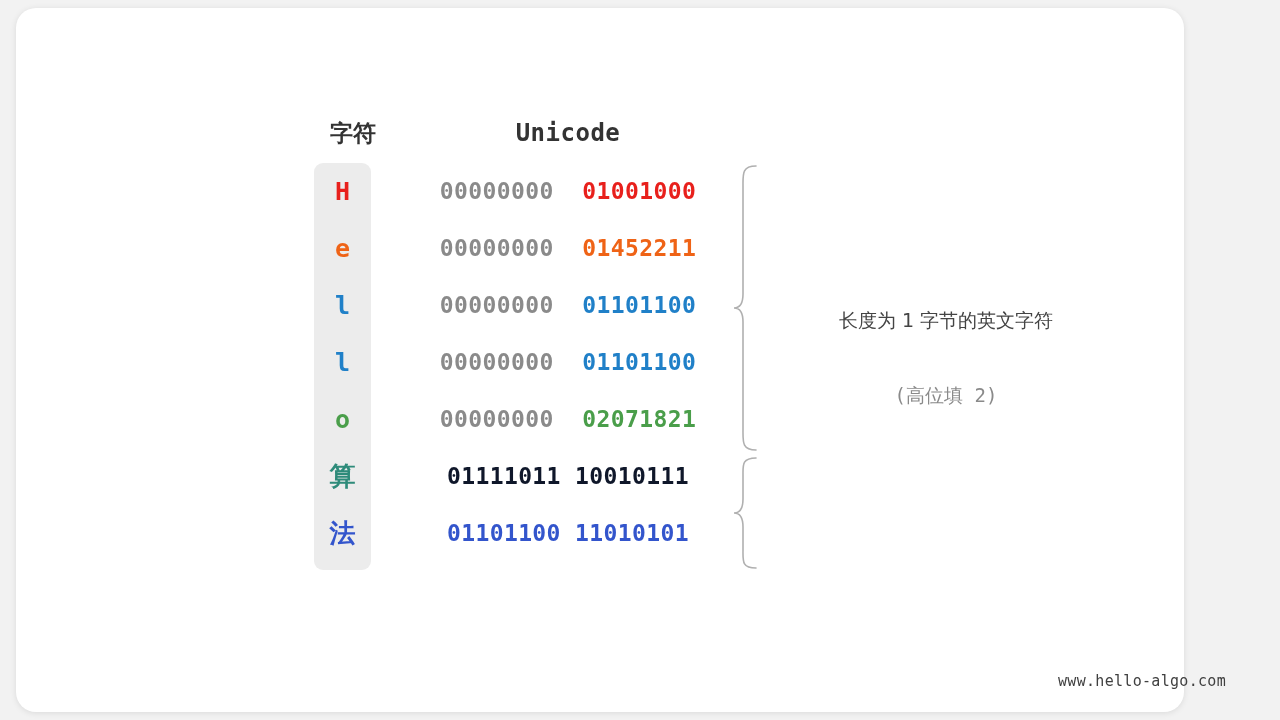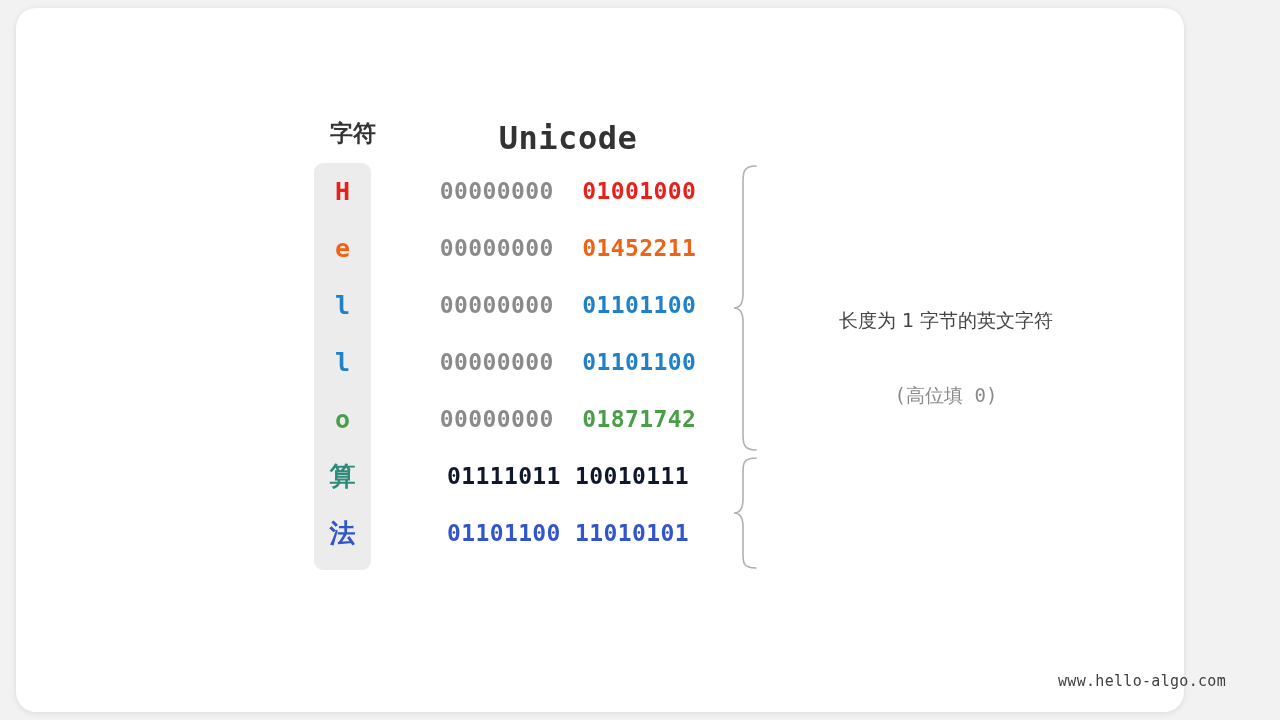--- a/index.html
+++ b/index.html
@@ -45,21 +45,21 @@
     width: 80px;
     text-align: center;
     font-size: 23px;
     font-family: "DejaVu Sans", "Liberation Sans", sans-serif;
   }
   .hdr-unicode {
     left: 417px;
     top: 111px;
     width: 270px;
     text-align: center;
-    font-size: 32px;
+    font-size: 24px;
     font-family: "DejaVu Sans Mono", "Liberation Mono", monospace;
     letter-spacing: 0.5px;
   }
 
   
   .char-col {
     position: absolute;
     left: 298px;
     top: 155px;
     width: 57px;
@@ -181,21 +181,21 @@
         <div class="row" style="top: 269px;">
           <div class="glyph" style="color: rgb(32, 128, 200);">l</div>
           <div class="bits" style="color: rgb(32, 128, 200);"><span class="hi">00000000</span>  <span>01101100</span></div>
         </div>
         <div class="row" style="top: 326px;">
           <div class="glyph" style="color: rgb(32, 128, 200);">l</div>
           <div class="bits" style="color: rgb(32, 128, 200);"><span class="hi">00000000</span>  <span>01101100</span></div>
         </div>
         <div class="row" style="top: 383px;">
           <div class="glyph" style="color: rgb(74, 158, 74);">o</div>
-          <div class="bits" style="color: rgb(74, 158, 74);"><span class="hi">00000000</span>  <span>01871742</span></div>
+          <div class="bits" style="color: rgb(74, 158, 74);"><span class="hi">00000000</span>  <span>02071821</span></div>
         </div>
         <div class="row" style="top: 440px;">
           <div class="glyph cjk" style="color: rgb(46, 139, 122);">算</div>
           <div class="bits" style="color: #0f172a;"><span>01111011 10010111</span></div>
         </div>
         <div class="row" style="top: 497px;">
           <div class="glyph cjk" style="color: rgb(51, 85, 204);">法</div>
           <div class="bits" style="color: rgb(51, 85, 204);"><span>01101100 11010101</span></div>
         </div>
       </div>
@@ -203,20 +203,20 @@
     <svg class="brace" style="left:716px; top:156px;" width="30" height="288" viewBox="0 0 30 288">
       <path d="M 24 2 C 10 2 11 10 11 22 L 11 130 C 11 140 8 144 2 144 C 8 144 11 148 11 158 L 11 266 C 11 278 10 286 24 286" fill="none" stroke="#b0b0b0" stroke-width="1.6" stroke-linecap="round"></path>
     </svg>
 
     <svg class="brace" style="left:716px; top:448px;" width="30" height="114" viewBox="0 0 30 114">
       <path d="M 24 2 C 10 2 11 9 11 19 L 11 43 C 11 52 8 57 2 57 C 8 57 11 62 11 71 L 11 95 C 11 105 10 112 24 112" fill="none" stroke="#b0b0b0" stroke-width="1.6" stroke-linecap="round"></path>
     </svg>
 
     <div class="anno anno-1">
       <div class="anno-main">长度为 1 字节的英文字符</div>
-      <div class="anno-sub">(高位填 0)</div>
+      <div class="anno-sub">(高位填 2)</div>
     </div>
 
 
     <div class="watermark">www.hello-algo.com</div>
 
   </div>
 </div>
 
 </body></html>

